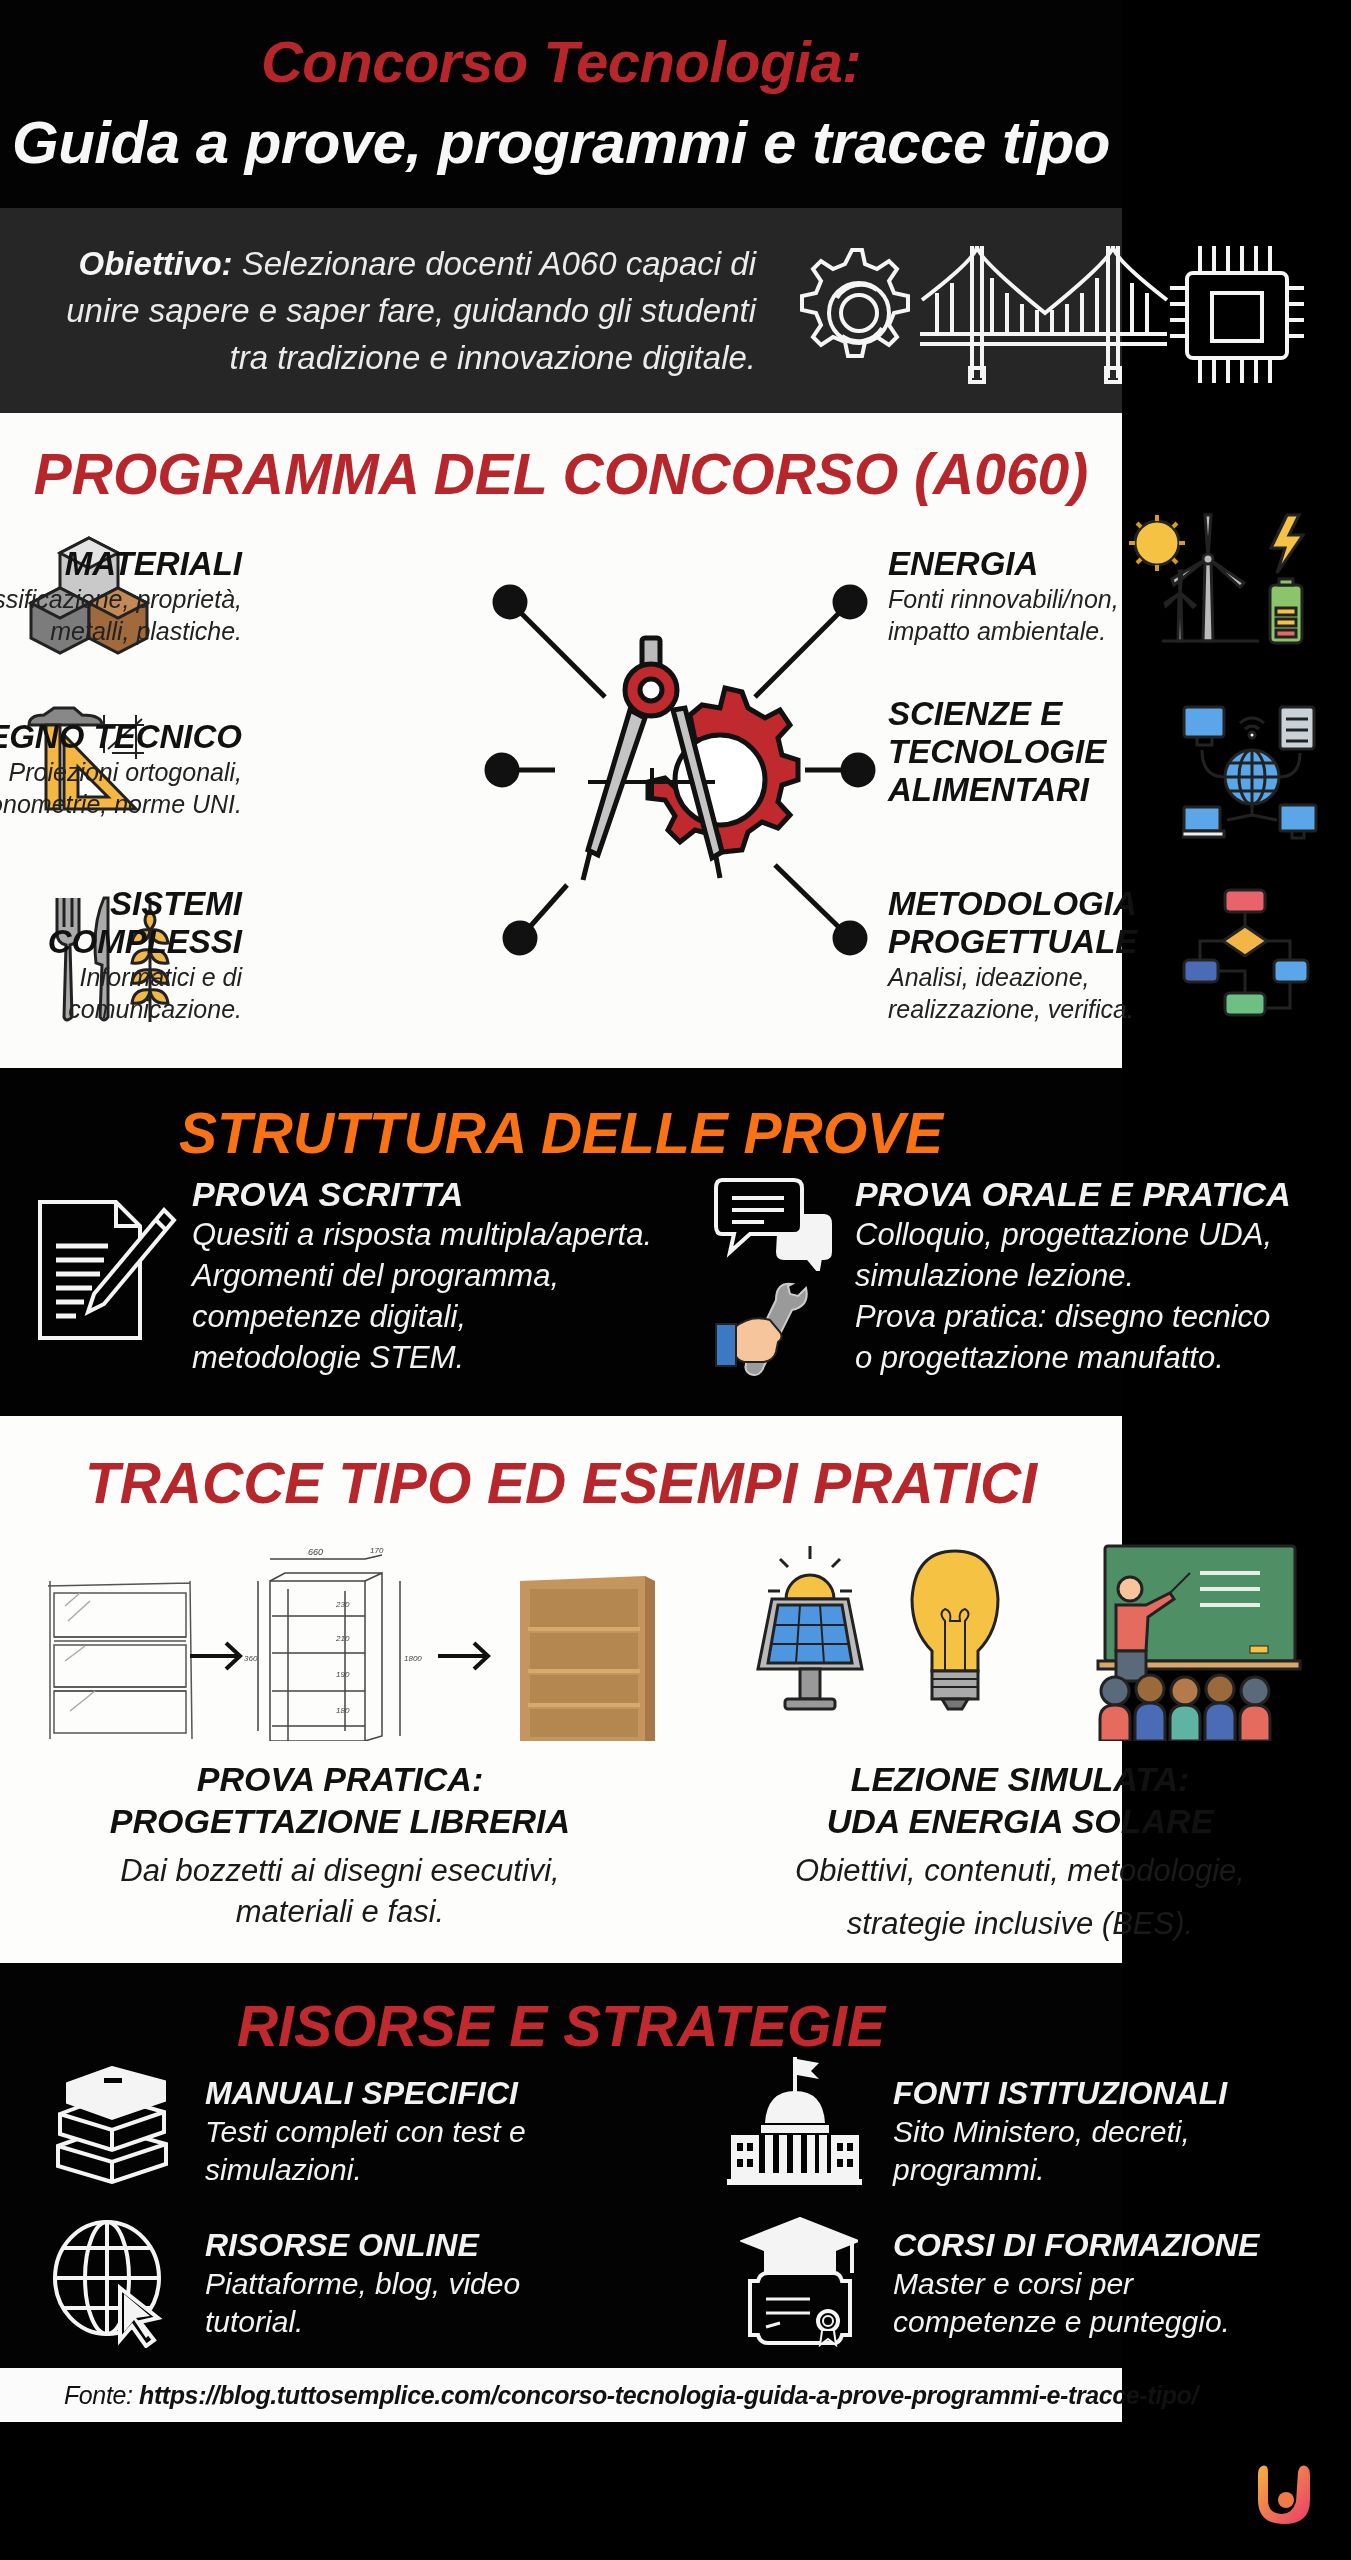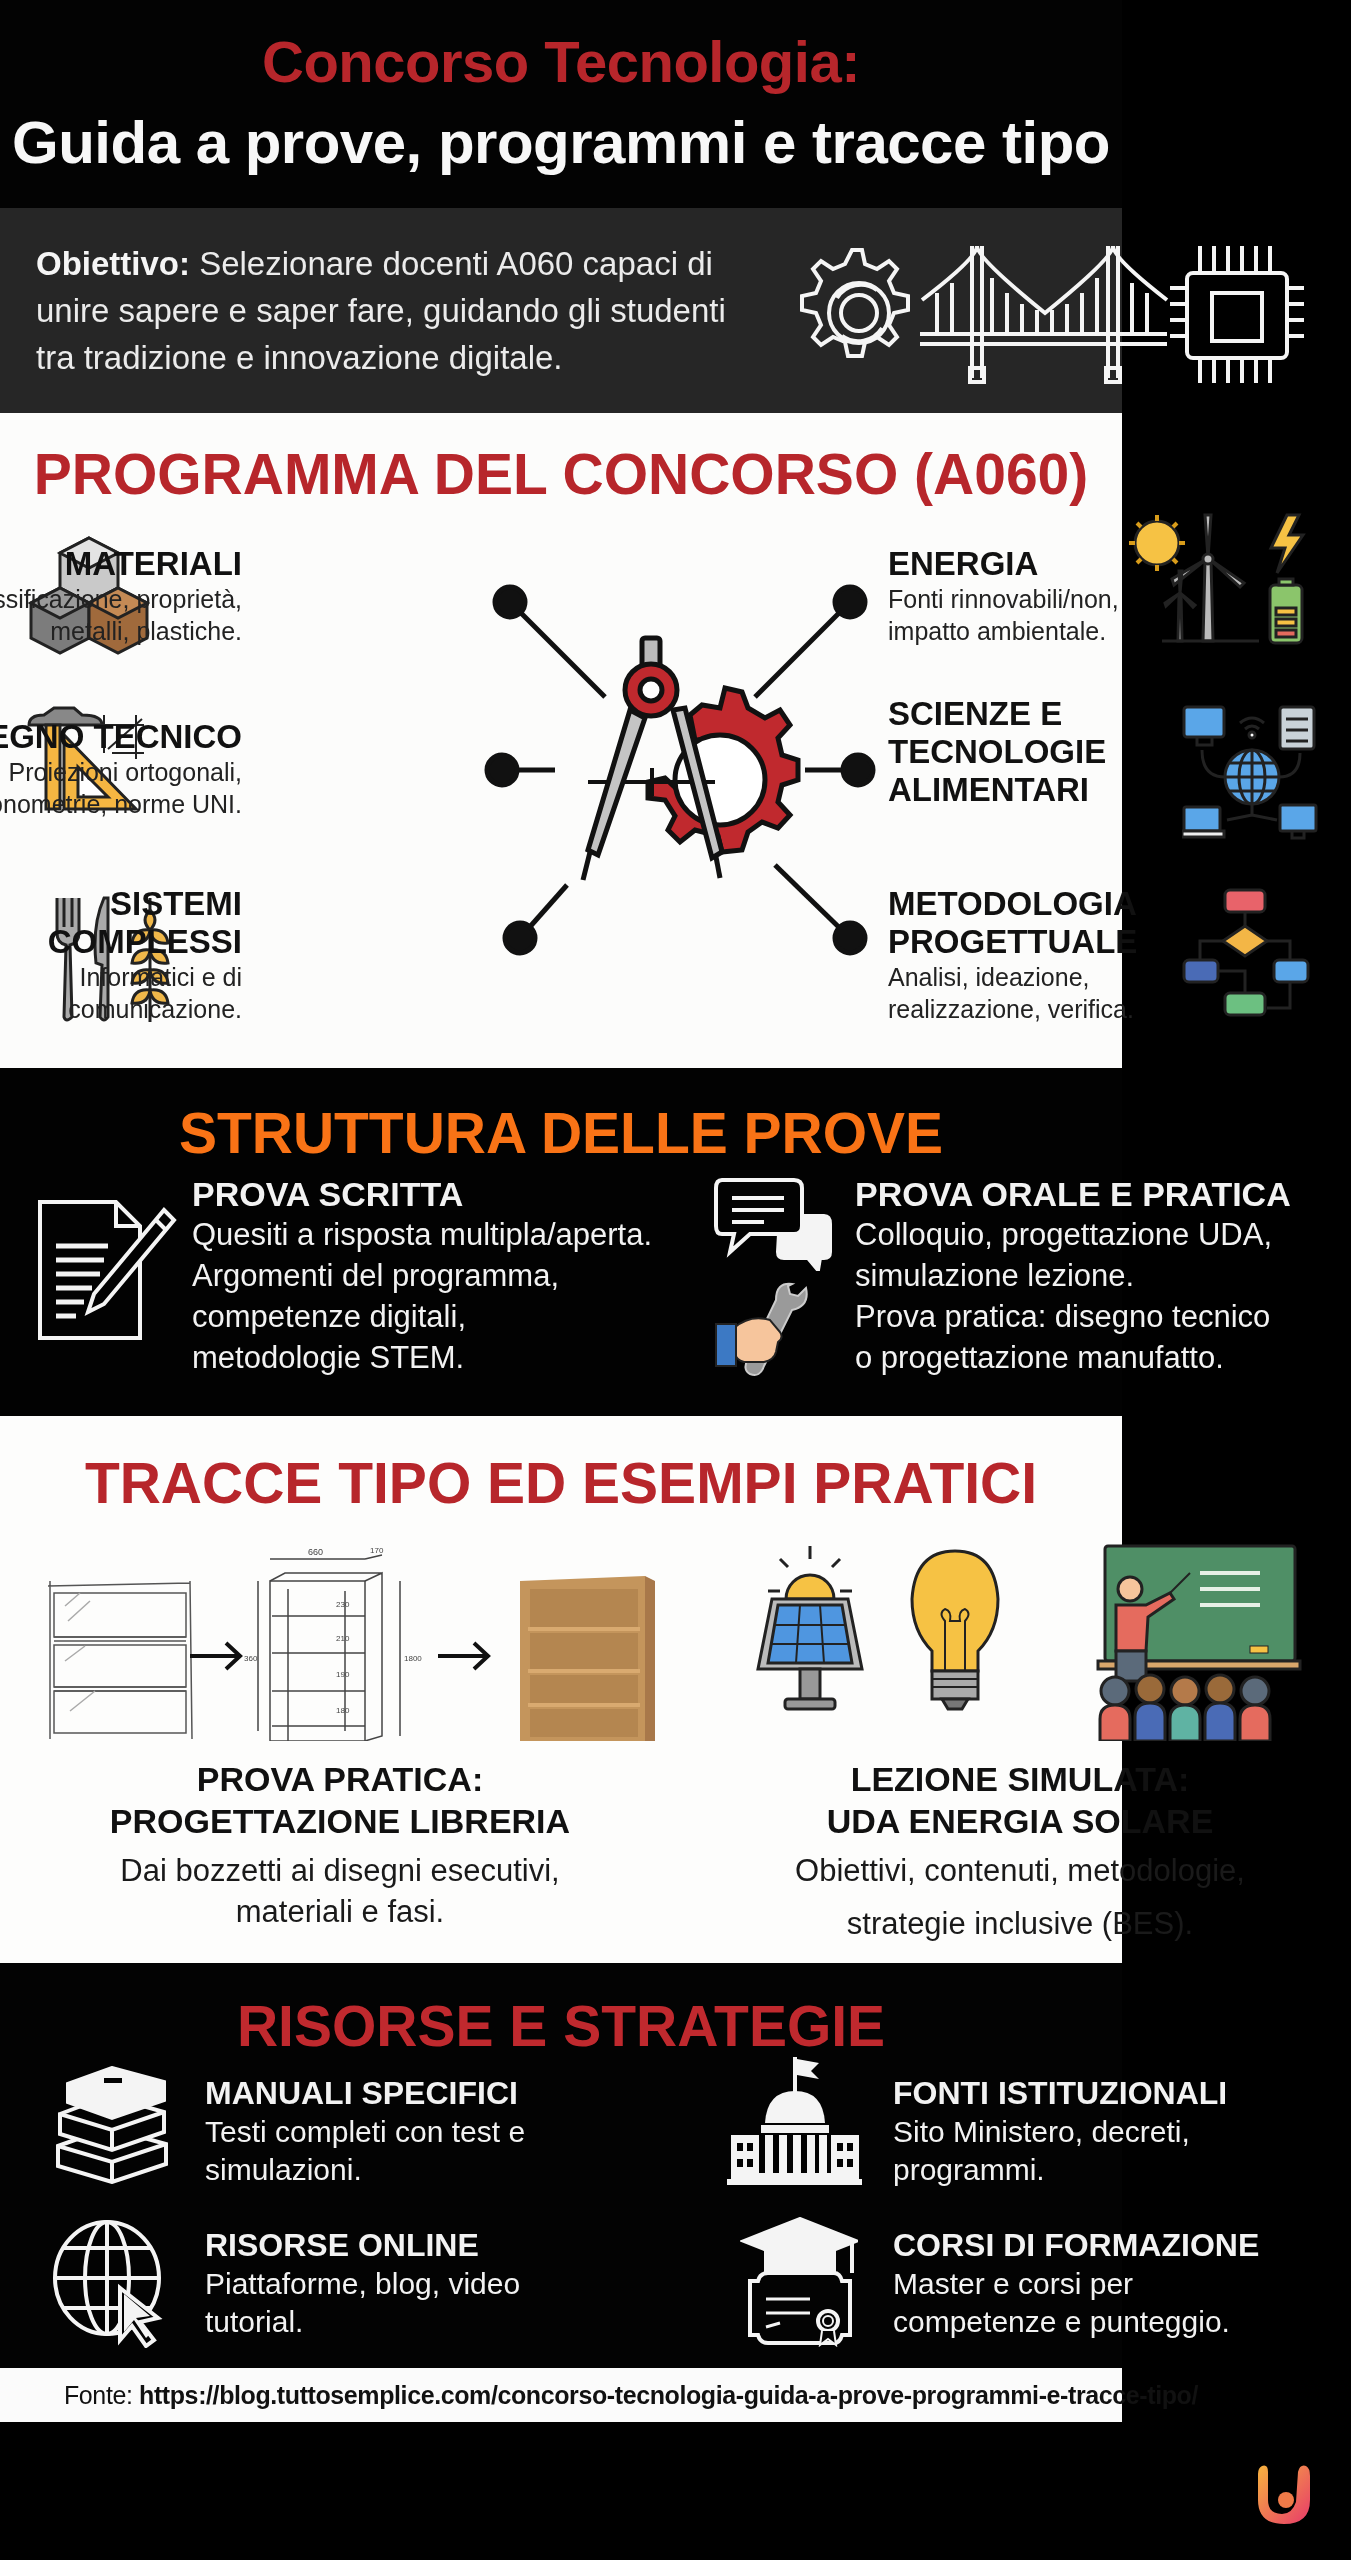--- a/index.html
+++ b/index.html
@@ -1,26 +1,26 @@
 <!DOCTYPE html>
 <html><head>
 <meta charset="utf-8">
 <style>
   * { box-sizing: border-box; margin: 0; padding: 0; }
   html, body { width: 1351px; height: 2560px; background: #000; overflow: hidden; }
   body { font-family: "Liberation Sans", "DejaVu Sans", sans-serif; position: relative; }
-  .sec { position: absolute; left: 0; width: 1122px; }
+  .sec { position: absolute; left: 0; width: 1122px; font-style: italic; }
 
   
   #hdr { top: 0; height: 208px; background: #030303; text-align: center; }
   #hdr .t1 { position: absolute; top: 28px; width: 100%; font-size: 58px; font-weight: bold; color: #b7262b; letter-spacing: -0.5px; }
   #hdr .t2 { position: absolute; top: 108px; width: 100%; font-size: 60px; font-weight: bold; color: #f7f7f7; letter-spacing: -0.5px; }
 
   
-  #obj { top: 208px; height: 205px; background: #262626; }
+  #obj { top: 208px; height: 205px; background: #262626; text-align: right; }
   #obj .txt { position: absolute; left: 36px; top: 32px; width: 720px; font-size: 33px; line-height: 47px; color: #ebebeb; }
   #obj .txt b { color: #f5f5f5; }
   #obj .icons { position: absolute; left: 792px; top: 30px; width: 530px; height: 150px; }
 
   
   #prog { top: 413px; height: 655px; background: #fcfcfb; }
   .sec-title { position: absolute; width: 100%; text-align: center; font-weight: bold; color: #b7262b; font-size: 57px; }
   #prog .sec-title { top: 28px; }
   .topic { position: absolute; color: #111; }
   .topic .h { font-weight: bold; font-size: 33px; line-height: 38px; }

